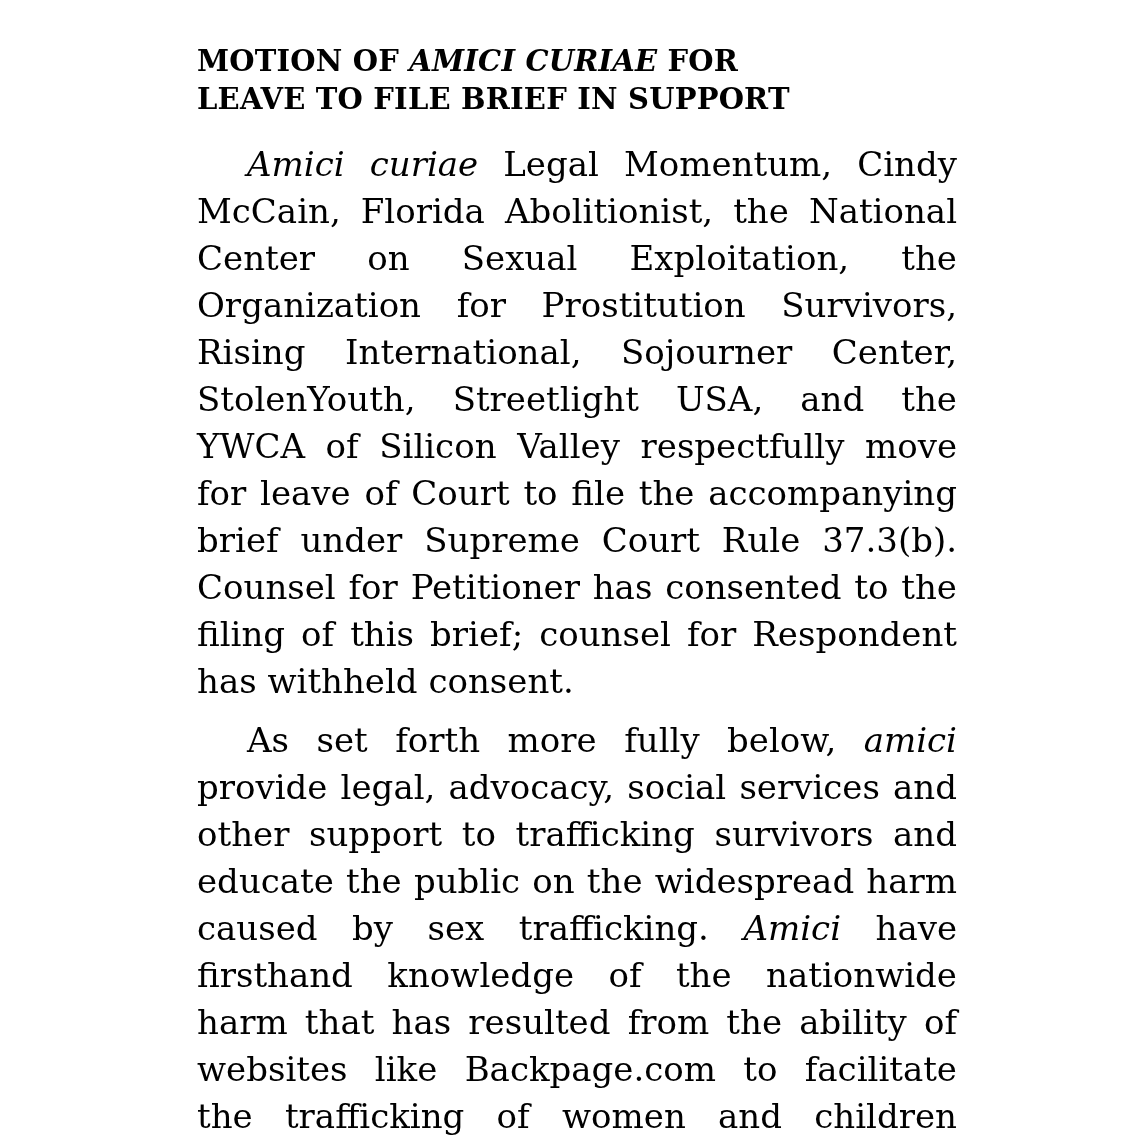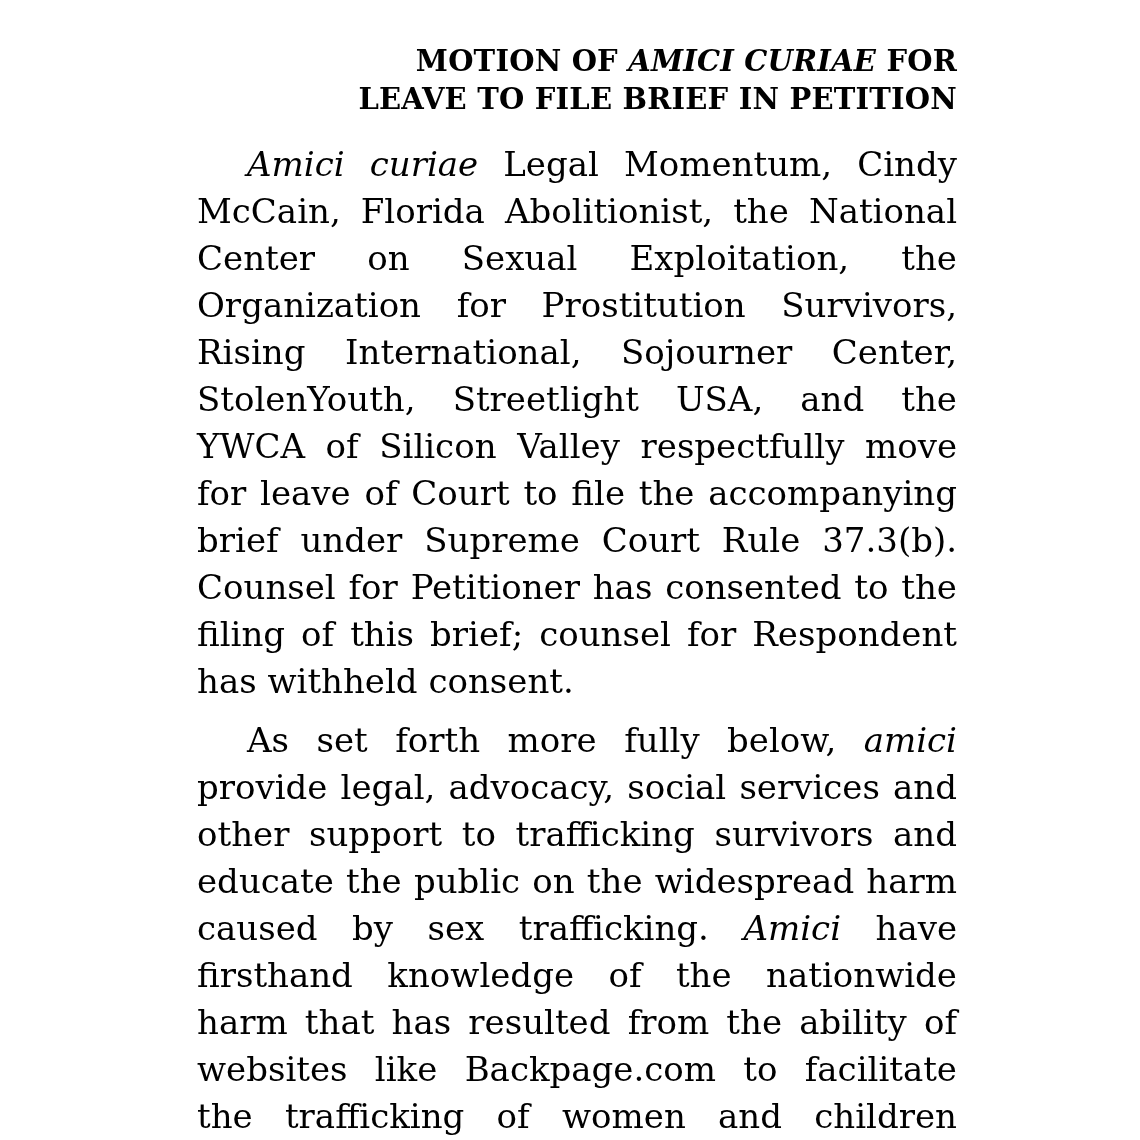--- a/index.html
+++ b/index.html
@@ -12,21 +12,21 @@
     overflow: hidden;
     font-family: "DejaVu Serif", "Liberation Serif", serif;
   }
   .content {
     position: absolute;
     left: 197px;
     top: 42px;
     width: 760px;
   }
   .title {
-    text-align: right;
+    text-align: left;
     font-weight: bold;
     font-size: 29px;
     line-height: 38px;
     letter-spacing: 0.2px;
   }
   .body-para {
     font-size: 34px;
     line-height: 47px;
     text-align: justify;
     text-indent: 50px;
@@ -52,21 +52,21 @@
   .sig-right { position: absolute; left: 378px; top: 12px; }
 </style>
 </head>
 <body>
 
 <div class="page">
   <div class="content">
 
     <div class="title">
       <div><span>MOTION OF </span><span class="it">AMICI CURIAE</span><span> FOR</span></div>
-      <div><span>LEAVE TO FILE BRIEF IN PETITION</span></div>
+      <div><span>LEAVE TO FILE BRIEF IN SUPPORT</span></div>
     </div>
 
     <p class="body-para p1"><span class="it">Amici curiae</span><span> Legal Momentum, Cindy McCain, Florida Abolitionist, the National Center on Sexual Exploitation, the Organization for Prostitution Survivors, Rising International, Sojourner Center, StolenYouth, Streetlight USA, and the YWCA of Silicon Valley respectfully move for leave of Court to file the accompanying brief under Supreme Court Rule 37.3(b).  Counsel for Petitioner has consented to the filing of this brief; counsel for Respondent has withheld consent.</span></p>
 
     <p class="body-para p2"><span>As set forth more fully below, </span><span class="it">amici</span><span> provide legal, advocacy, social services and other support to trafficking survivors and educate the public on the widespread harm caused by sex trafficking.  </span><span class="it">Amici</span><span> have firsthand knowledge of the nationwide harm that has resulted from the ability of websites like Backpage.com to facilitate the trafficking of women and children without fear of legal consequences. They therefore have a substantial interest in ensuring that courts enforce the Communications Decency Act in accordance with its purpose of protecting children and encouraging good-faith monitoring of online content.</span></p>
 
     <div class="respectfully">Respectfully submitted,</div>
 
     <div class="sig-row">
       <span class="sc sig-left">Karen A. Chesley</span>

